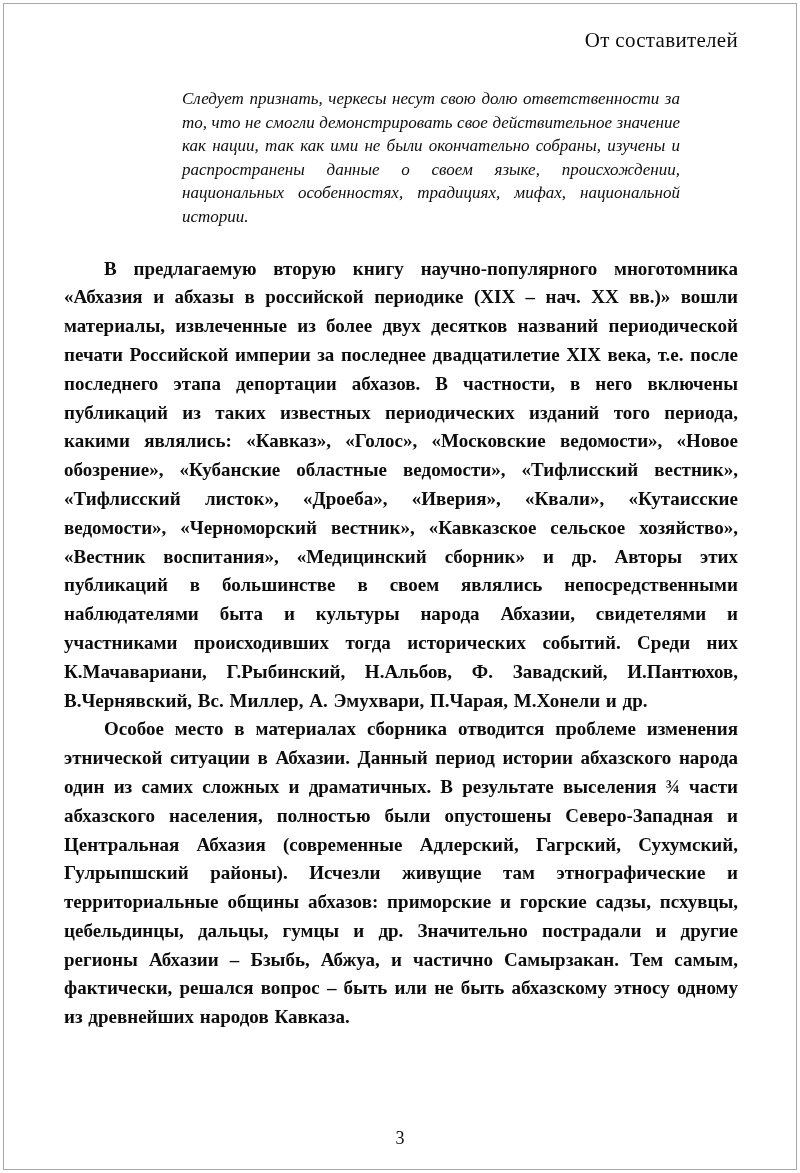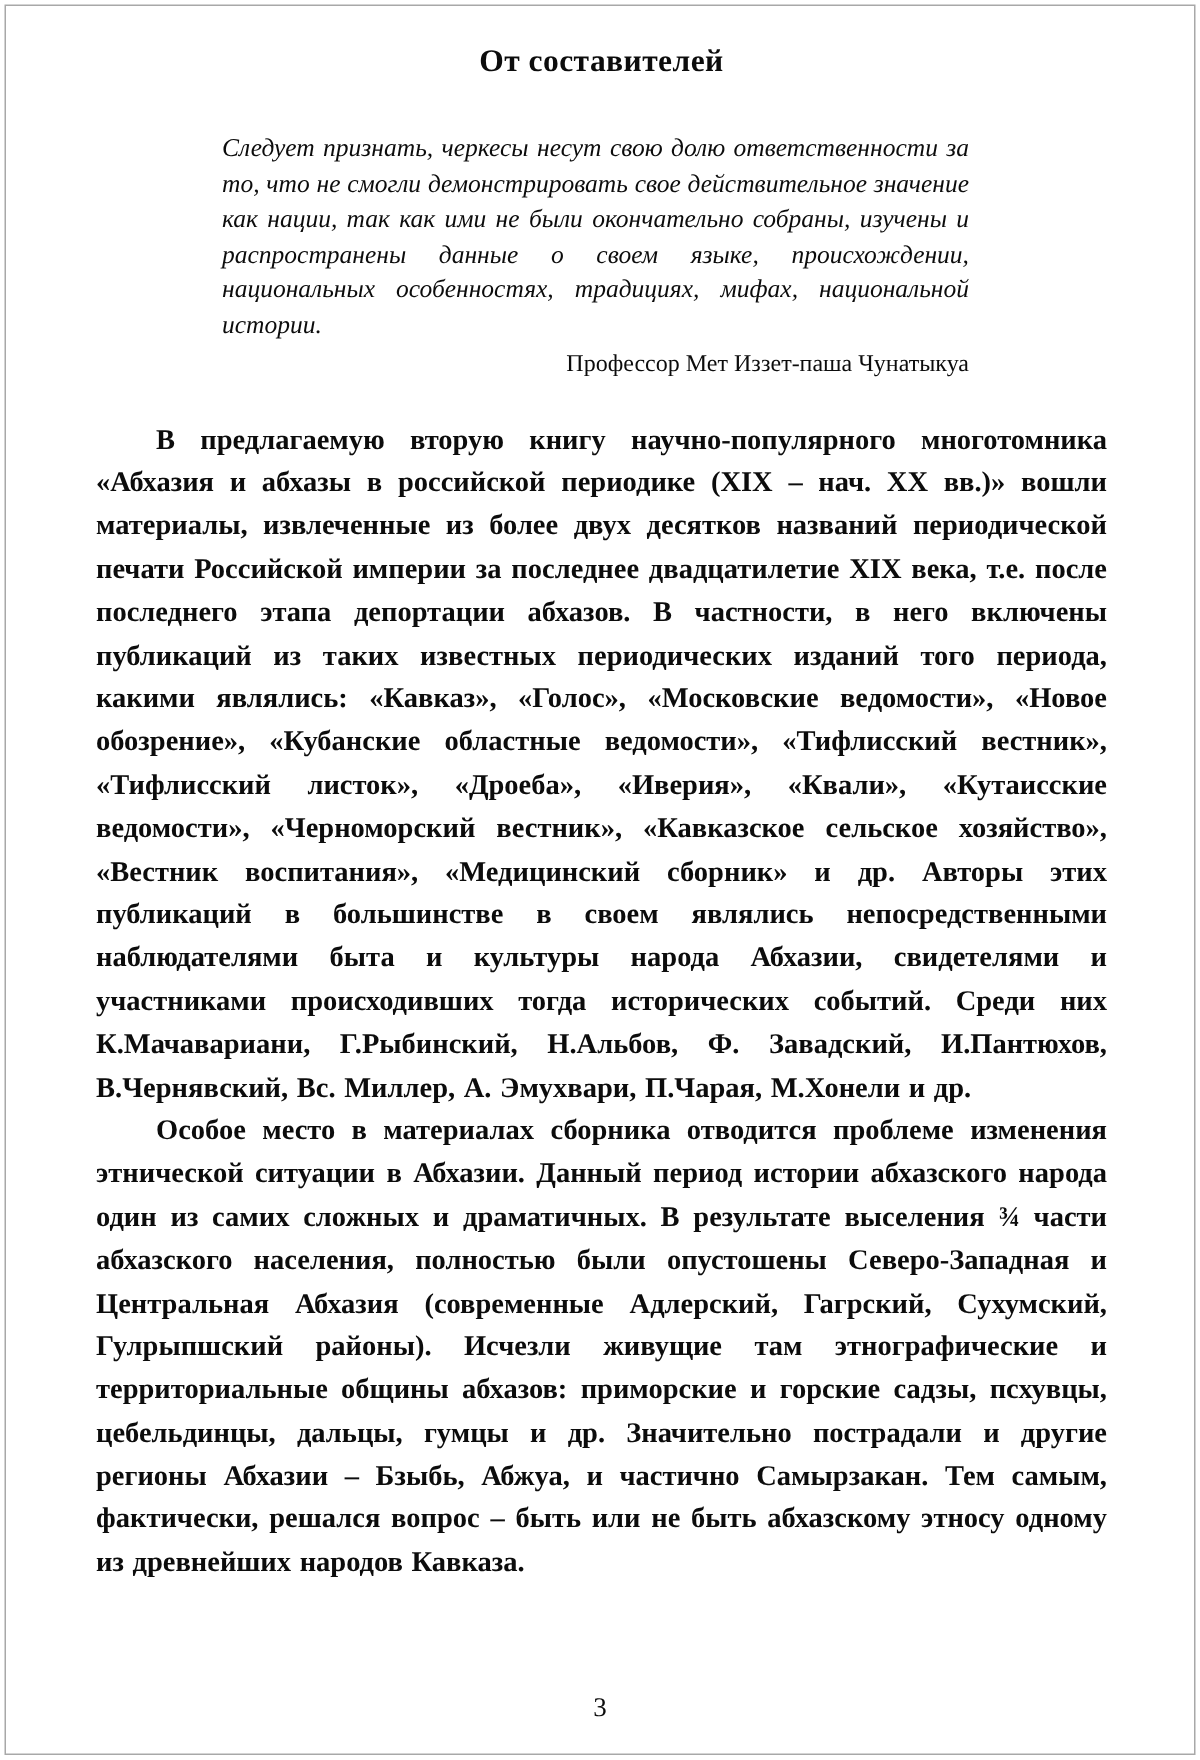--- a/index.html
+++ b/index.html
@@ -26,27 +26,27 @@
   }
   .page {
     position: absolute;
     left: 64px;
     top: 28px;
     width: 674px;
   }
   .title {
     margin: 0;
     font-size: 21px;
-    font-weight: bold;
-    text-align: center;
+    font-weight: normal;
+    text-align: right;
     letter-spacing: 0.3px;
   }
   .epigraph {
     margin-top: 34px;
-    margin-left: 84px;
+    margin-left: 118px;
     width: 498px;
   }
   .epigraph-text {
     margin: 0;
     font-style: italic;
     font-size: 17px;
     line-height: 23.6px;
     text-align: justify;
     hyphens: auto;
   }
@@ -83,21 +83,20 @@
 <body>
 
 <div class="scan-frame"></div>
 
 <div class="page">
 
   <h1 class="title">От составителей</h1>
 
   <div class="epigraph">
     <p class="epigraph-text">Следует признать, черкесы несут свою долю ответственности за то, что не смогли демонстрировать свое действительное значение как нации, так как ими не были окончательно собраны, изучены и распространены данные о своем языке, происхождении, национальных особенностях, традициях, мифах, национальной истории.</p>
-    <p class="epigraph-attribution">Профессор Мет Иззет-паша Чунатыкуа</p>
   </div>
 
   <div class="body-text">
     <p class="para">В предлагаемую вторую книгу научно-популярного многотомника «Абхазия и абхазы в российской периодике (XIX – нач. XX вв.)» вошли материалы, извлеченные из более двух десятков названий периодической печати Российской империи за последнее двадцатилетие XIX века, т.е. после последнего этапа депортации абхазов. В частности, в него включены публикаций из таких известных периодических изданий того периода, какими являлись: «Кавказ», «Голос», «Московские ведомости», «Новое обозрение», «Кубанские областные ведомости», «Тифлисский вестник», «Тифлисский листок», «Дроеба», «Иверия», «Квали», «Кутаисские ведомости», «Черноморский вестник», «Кавказское сельское хозяйство», «Вестник воспитания», «Медицинский сборник» и др. Авторы  этих публикаций в большинстве в своем являлись непосредственными наблюдателями быта и культуры народа Абхазии, свидетелями и участниками происходивших тогда исторических событий. Среди них К.Мачавариани, Г.Рыбинский, Н.Альбов, Ф. Завадский, И.Пантюхов, В.Чернявский, Вс. Миллер, А. Эмухвари, П.Чарая, М.Хонели и др.</p>
     <p class="para">Особое место в материалах сборника отводится проблеме изменения этнической ситуации в Абхазии. Данный период истории абхазского народа один из самих сложных и драматичных. В результате выселения ¾ части абхазского населения, полностью были опустошены Северо-Западная и Центральная Абхазия (современные Адлерский, Гагрский, Сухумский, Гулрыпшский районы). Исчезли живущие там этнографические и территориальные общины абхазов: приморские и горские садзы, псхувцы, цебельдинцы, дальцы, гумцы и др. Значительно пострадали и другие регионы Абхазии – Бзыбь, Абжуа, и частично Самырзакан. Тем самым, фактически, решался вопрос – быть или не быть абхазскому этносу одному из древнейших народов Кавказа.</p>
   </div>
 
 </div>
 
 <div class="page-number">3</div>

